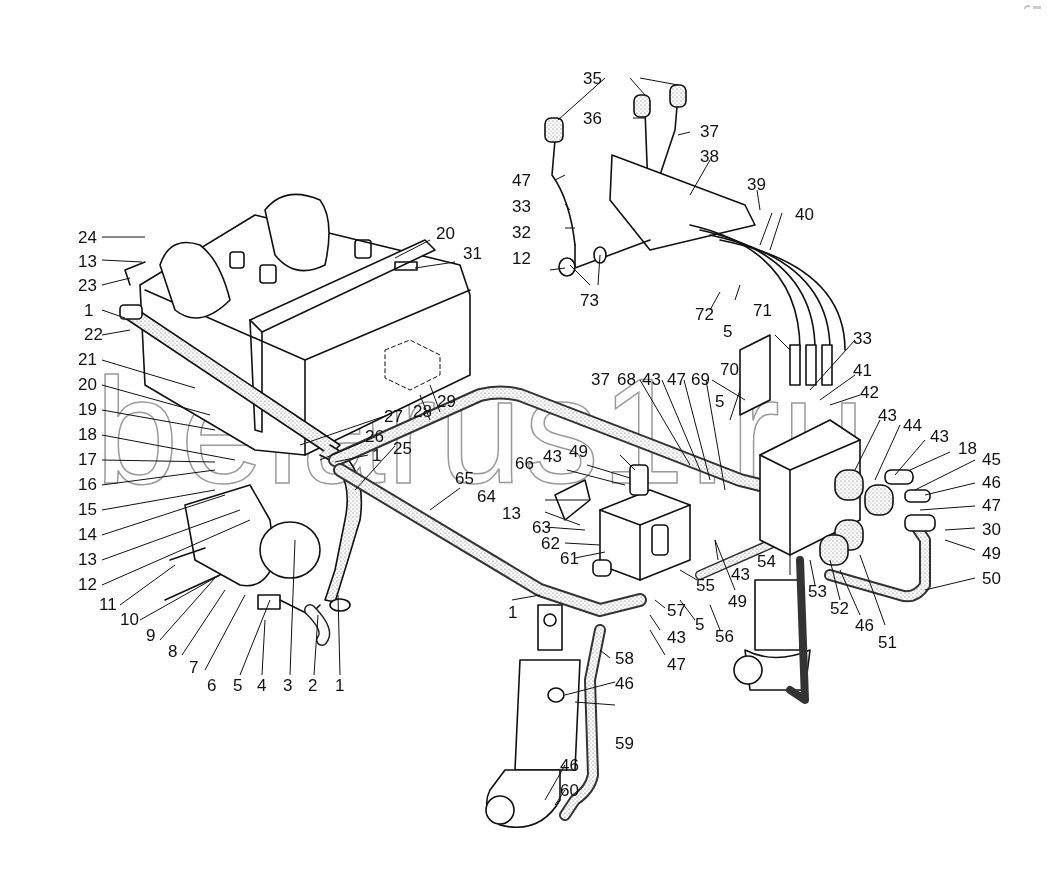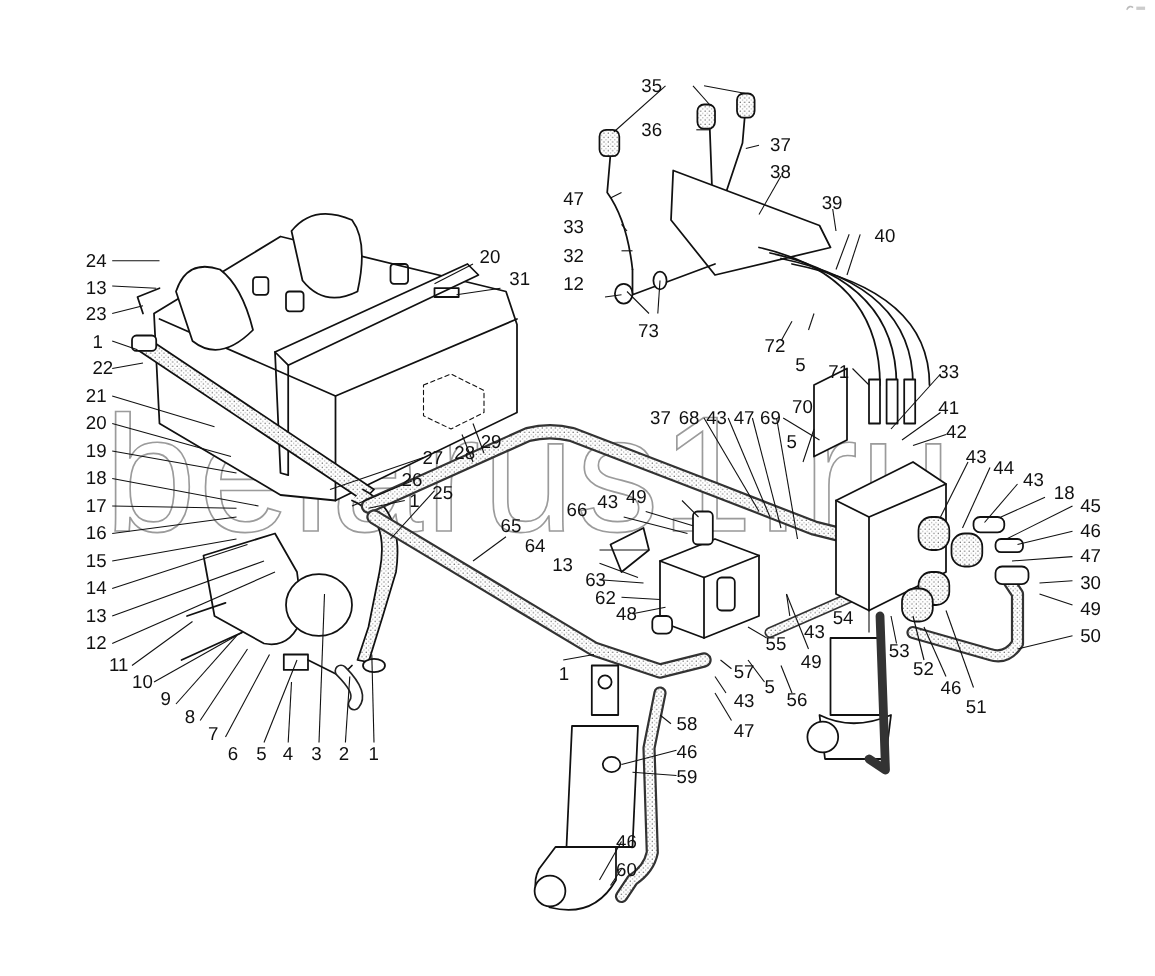--- a/index.html
+++ b/index.html
@@ -289,21 +289,21 @@
   <span class="lbl" style="left:700px;top:148px">38</span>
   <span class="lbl" style="left:512px;top:172px">47</span>
   <span class="lbl" style="left:747px;top:176px">39</span>
   <span class="lbl" style="left:512px;top:198px">33</span>
   <span class="lbl" style="left:512px;top:224px">32</span>
   <span class="lbl" style="left:795px;top:206px">40</span>
   <span class="lbl" style="left:512px;top:250px">12</span>
   <span class="lbl" style="left:580px;top:292px">73</span>
   <span class="lbl" style="left:695px;top:306px">72</span>
   <span class="lbl" style="left:723px;top:323px">5</span>
-  <span class="lbl" style="left:753px;top:330px">71</span>
+  <span class="lbl" style="left:753px;top:302px">71</span>
   <span class="lbl" style="left:853px;top:330px">33</span>
 
   <span class="lbl" style="left:720px;top:361px">70</span>
   <span class="lbl" style="left:853px;top:362px">41</span>
   <span class="lbl" style="left:860px;top:384px">42</span>
   <span class="lbl" style="left:715px;top:393px">5</span>
   <span class="lbl" style="left:878px;top:407px">43</span>
   <span class="lbl" style="left:903px;top:417px">44</span>
   <span class="lbl" style="left:930px;top:428px">43</span>
   <span class="lbl" style="left:958px;top:440px">18</span>
@@ -319,34 +319,34 @@
   <span class="lbl" style="left:642px;top:371px">43</span>
   <span class="lbl" style="left:667px;top:371px">47</span>
   <span class="lbl" style="left:691px;top:371px">69</span>
   <span class="lbl" style="left:515px;top:455px">66</span>
   <span class="lbl" style="left:543px;top:448px">43</span>
   <span class="lbl" style="left:569px;top:443px">49</span>
   <span class="lbl" style="left:477px;top:488px">64</span>
   <span class="lbl" style="left:502px;top:505px">13</span>
   <span class="lbl" style="left:532px;top:519px">63</span>
   <span class="lbl" style="left:541px;top:535px">62</span>
-  <span class="lbl" style="left:560px;top:550px">48</span>
+  <span class="lbl" style="left:560px;top:550px">61</span>
   <span class="lbl" style="left:731px;top:566px">43</span>
   <span class="lbl" style="left:757px;top:553px">54</span>
   <span class="lbl" style="left:808px;top:583px">53</span>
   <span class="lbl" style="left:830px;top:600px">52</span>
   <span class="lbl" style="left:855px;top:617px">46</span>
   <span class="lbl" style="left:878px;top:634px">51</span>
   <span class="lbl" style="left:696px;top:577px">55</span>
   <span class="lbl" style="left:728px;top:593px">49</span>
 
   <span class="lbl" style="left:508px;top:604px">1</span>
   <span class="lbl" style="left:667px;top:602px">57</span>
   <span class="lbl" style="left:695px;top:616px">5</span>
   <span class="lbl" style="left:715px;top:628px">56</span>
   <span class="lbl" style="left:667px;top:629px">43</span>
   <span class="lbl" style="left:667px;top:656px">47</span>
   <span class="lbl" style="left:615px;top:650px">58</span>
   <span class="lbl" style="left:615px;top:675px">46</span>
-  <span class="lbl" style="left:615px;top:698px">59</span>
+  <span class="lbl" style="left:615px;top:735px">59</span>
   <span class="lbl" style="left:560px;top:757px">46</span>
   <span class="lbl" style="left:560px;top:782px">60</span>
 </div>
 
 </body></html>

